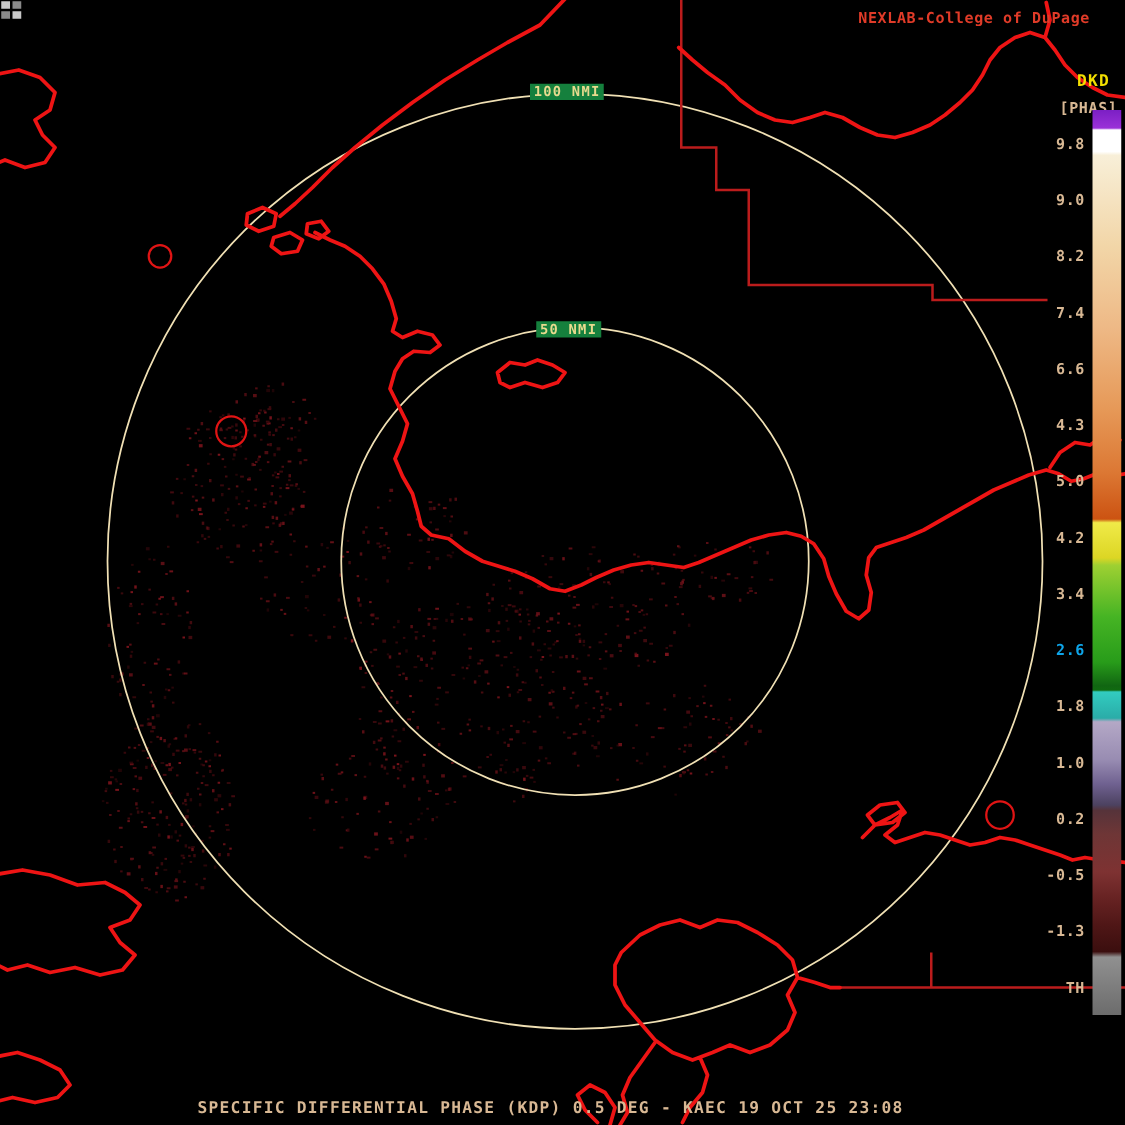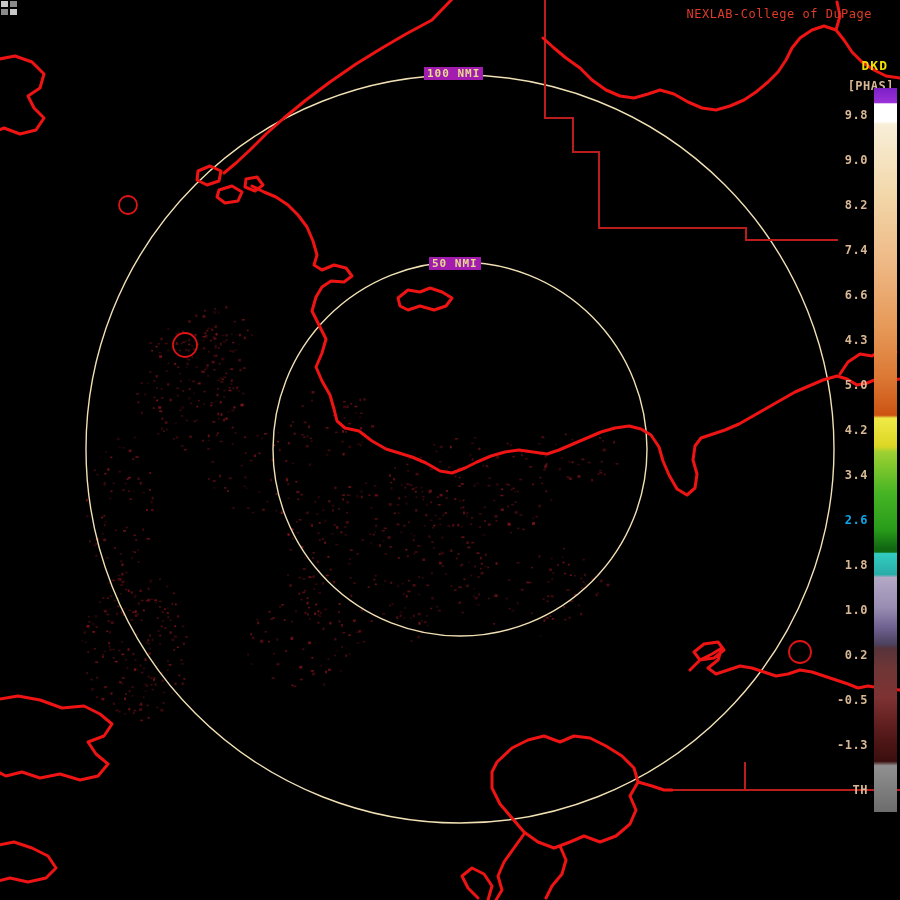--- a/index.html
+++ b/index.html
@@ -4,40 +4,40 @@
 <style>
   html,body{margin:0;padding:0;background:#000;}
   body{width:900px;height:900px;overflow:hidden;}
   .stage{
     position:relative;width:900px;height:900px;background:#000;
     font-family:"DejaVu Sans Mono","Liberation Mono",monospace;
   }
   .stage svg{position:absolute;left:0;top:0;}
   .brand{
     position:absolute;top:7px;right:28px;
-    font-size:12px;font-weight:normal;letter-spacing:.5px;white-space:pre;padding-left:36px;
+    font-size:12px;font-weight:bold;letter-spacing:.5px;white-space:pre;padding-left:36px;
   }
   .logo{position:absolute;top:4px;right:5px;}
   .prod{
     position:absolute;top:38px;right:12px;
     font-size:13px;font-weight:bold;letter-spacing:1px;
   }
   .units{
     position:absolute;top:79px;right:6px;
     font-size:12px;font-weight:bold;letter-spacing:.5px;
   }
   .colorbar{
     position:absolute;top:88px;right:3px;width:23px;height:724px;
   }
   .cb-tick{
     position:absolute;right:32px;width:46px;text-align:right;
     font-size:12px;font-weight:bold;letter-spacing:.5px;
   }
   .ring-label{
-    position:absolute;background:#a21caf;padding:0 3px;
+    position:absolute;background:#15803d;padding:0 3px;
     font-size:11px;font-weight:bold;letter-spacing:1px;white-space:pre;
   }
   .caption{
     position:absolute;left:158px;bottom:6px;
     font-size:13px;font-weight:bold;letter-spacing:1px;white-space:pre;
   }
 </style>
 </head>
 <body>
 
@@ -1212,14 +1212,15 @@
       <div class="cb-tick" style="top: 468px; color: rgb(216, 184, 148);">3.4</div>
       <div class="cb-tick" style="top: 513px; color: #0ea5e9;">2.6</div>
       <div class="cb-tick" style="top: 558px; color: rgb(216, 184, 148);">1.8</div>
       <div class="cb-tick" style="top: 603px; color: rgb(216, 184, 148);">1.0</div>
       <div class="cb-tick" style="top: 648px; color: rgb(216, 184, 148);">0.2</div>
       <div class="cb-tick" style="top: 693px; color: rgb(216, 184, 148);">-0.5</div>
       <div class="cb-tick" style="top: 738px; color: rgb(216, 184, 148);">-1.3</div>
       <div class="cb-tick" style="top: 783px; color: rgb(216, 184, 148);">TH</div>
     </div>
 
+  <div class="caption" style="color: rgb(216, 184, 148);">SPECIFIC DIFFERENTIAL PHASE (KDP) 0.5 DEG - KAEC 19 OCT 25 23:08</div>
 
 </div>
 
 </body></html>

